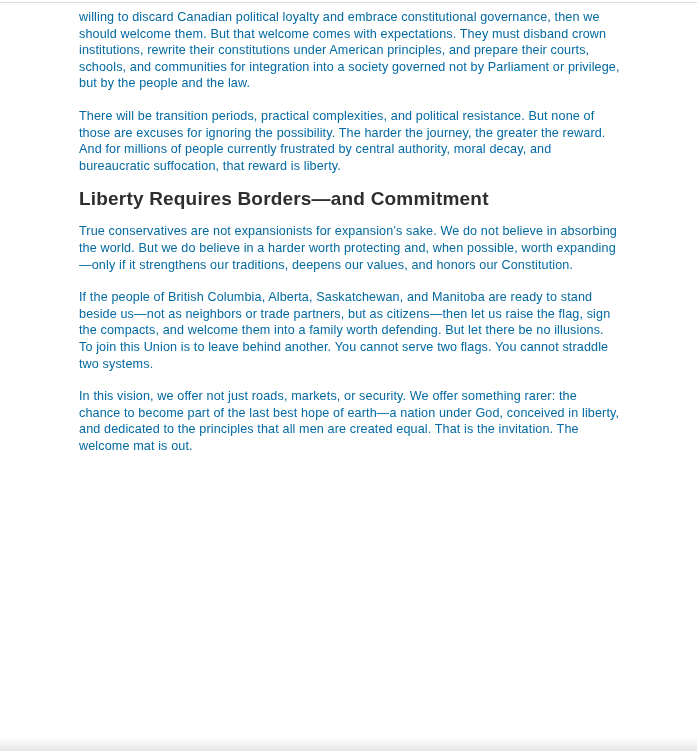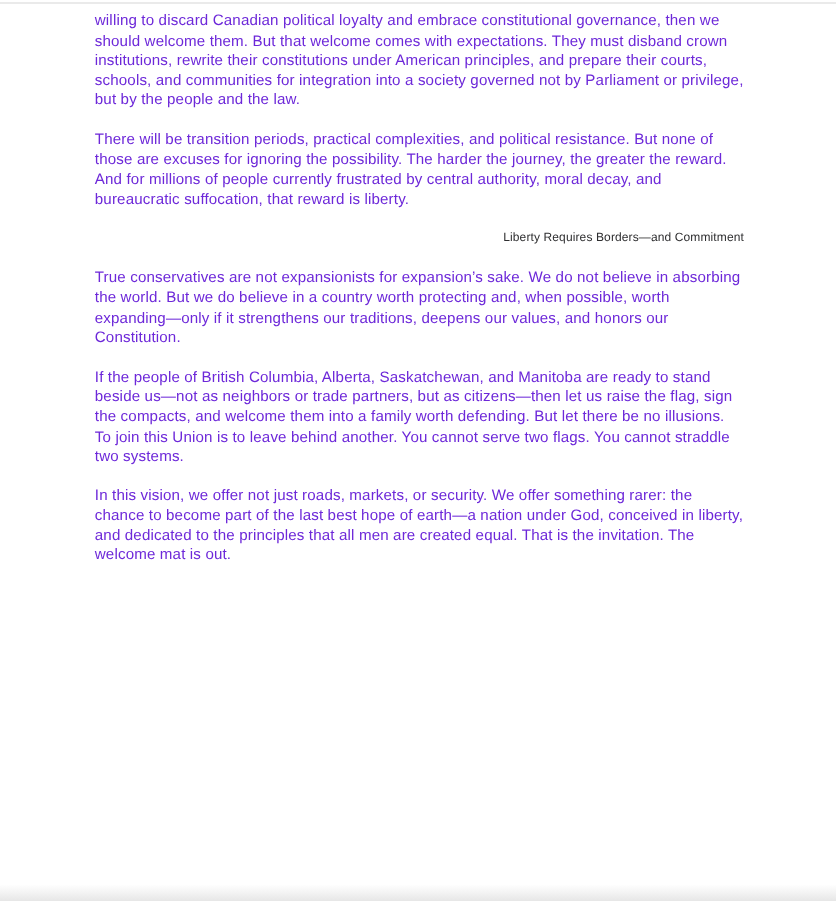--- a/index.html
+++ b/index.html
@@ -46,35 +46,34 @@
   }
 
   .doc-body {
     width: 541px;
   }
 
   p.para {
     margin: 0 0 16px 0;
     font-size: 12.6px;
     line-height: 16.6px;
-    color: #6d28d9;
+    color: #0369a1;
     text-align: left;
     letter-spacing: 0.01em;
     
     text-rendering: optimizeLegibility;
   }
 
   h2.section-heading {
     margin: 0 0 16px 0;
-    font-size: 10px;
+    font-size: 19px;
     line-height: 17px;
-    font-weight: normal;
+    font-weight: bold;
     color: #2e2e30;
     letter-spacing: 0.01em;
-    text-align: right;
   }
 
   
   .page-blank-area {
     width: 541px;
     height: 280px;
   }
 </style>
 </head>
 <body>
@@ -84,21 +83,21 @@
   <div class="scan-top-edge"></div>
 
   <div class="doc-body">
 
     <p class="para">willing to discard Canadian political loyalty and embrace constitutional governance, then we should welcome them. But that welcome comes with expectations. They must disband crown institutions, rewrite their constitutions under American principles, and prepare their courts, schools, and communities for integration into a society governed not by Parliament or privilege, but by the people and the law.</p>
 
     <p class="para">There will be transition periods, practical complexities, and political resistance. But none of those are excuses for ignoring the possibility. The harder the journey, the greater the reward. And for millions of people currently frustrated by central authority, moral decay, and bureaucratic suffocation, that reward is liberty.</p>
 
     <h2 class="section-heading">Liberty Requires Borders—and Commitment</h2>
 
-    <p class="para">True conservatives are not expansionists for expansion’s sake. We do not believe in absorbing the world. But we do believe in a country worth protecting and, when possible, worth expanding—only if it strengthens our traditions, deepens our values, and honors our Constitution.</p>
+    <p class="para">True conservatives are not expansionists for expansion’s sake. We do not believe in absorbing the world. But we do believe in a harder worth protecting and, when possible, worth expanding—only if it strengthens our traditions, deepens our values, and honors our Constitution.</p>
 
     <p class="para">If the people of British Columbia, Alberta, Saskatchewan, and Manitoba are ready to stand beside us—not as neighbors or trade partners, but as citizens—then let us raise the flag, sign the compacts, and welcome them into a family worth defending. But let there be no illusions. To join this Union is to leave behind another. You cannot serve two flags. You cannot straddle two systems.</p>
 
     <p class="para">In this vision, we offer not just roads, markets, or security. We offer something rarer: the chance to become part of the last best hope of earth—a nation under God, conceived in liberty, and dedicated to the principles that all men are created equal. That is the invitation. The welcome mat is out.</p>
 
     <div class="page-blank-area"></div>
 
   </div>
 
   <div class="scan-bottom-edge"></div>

